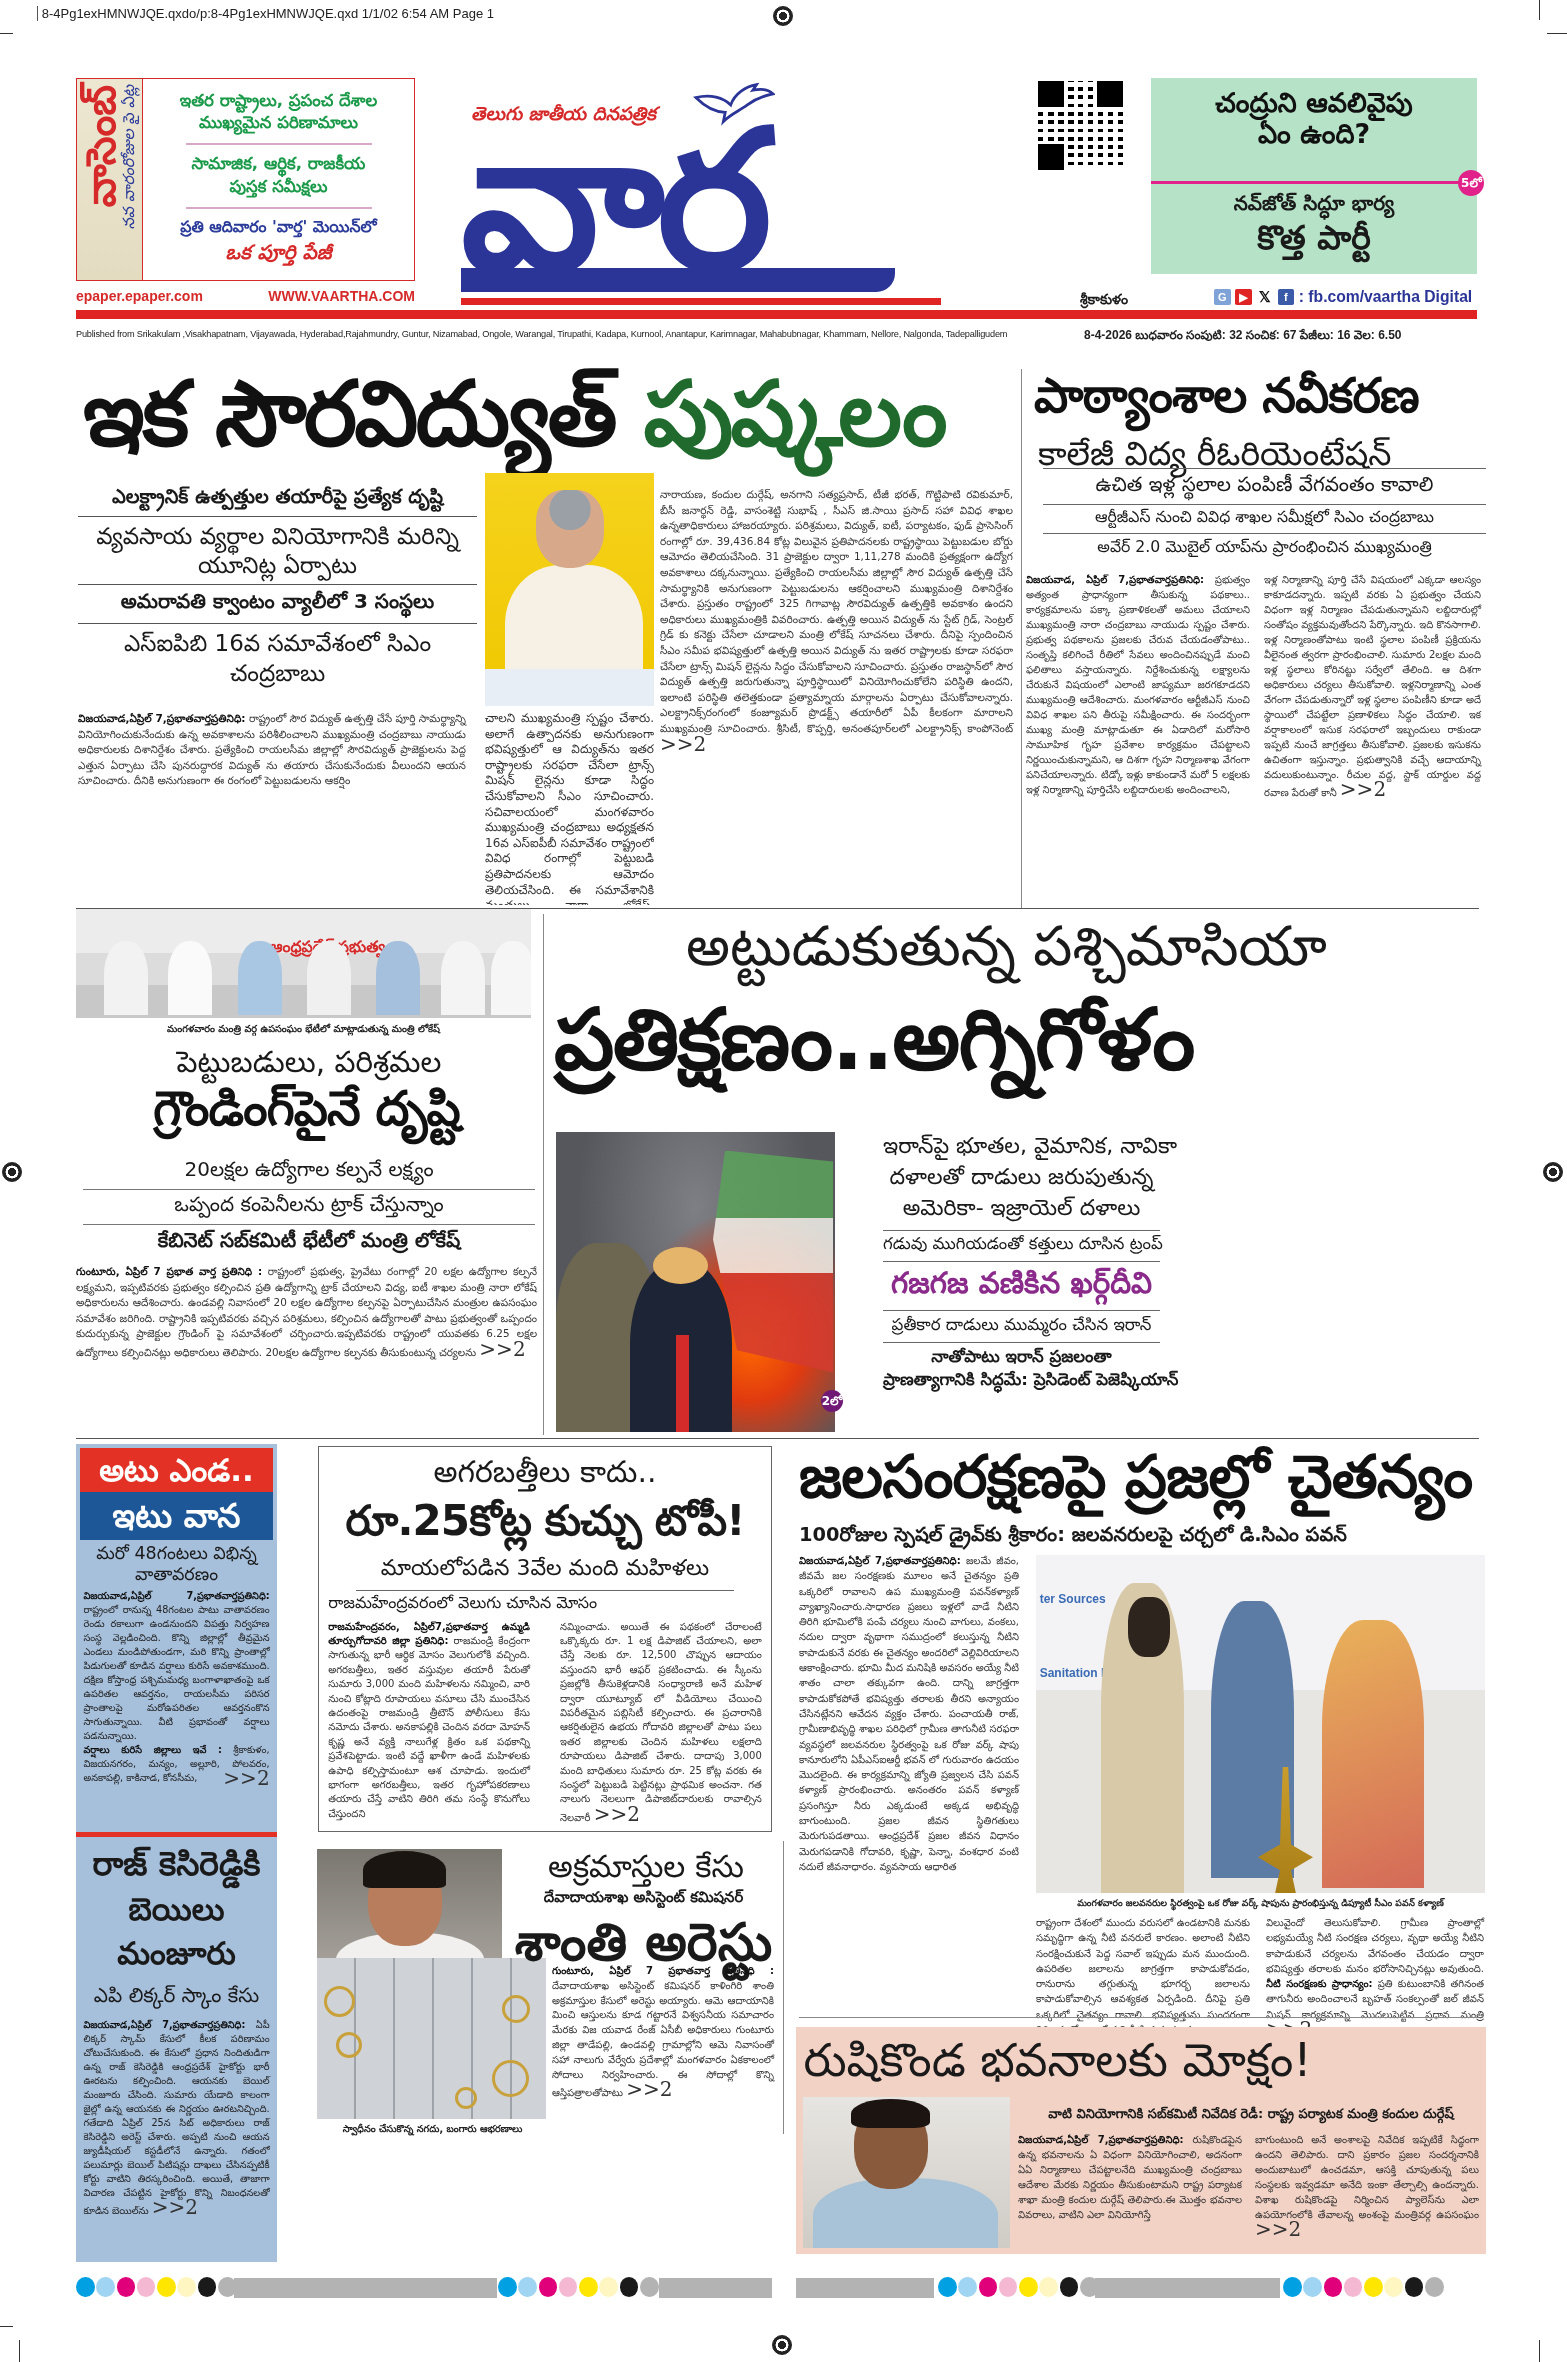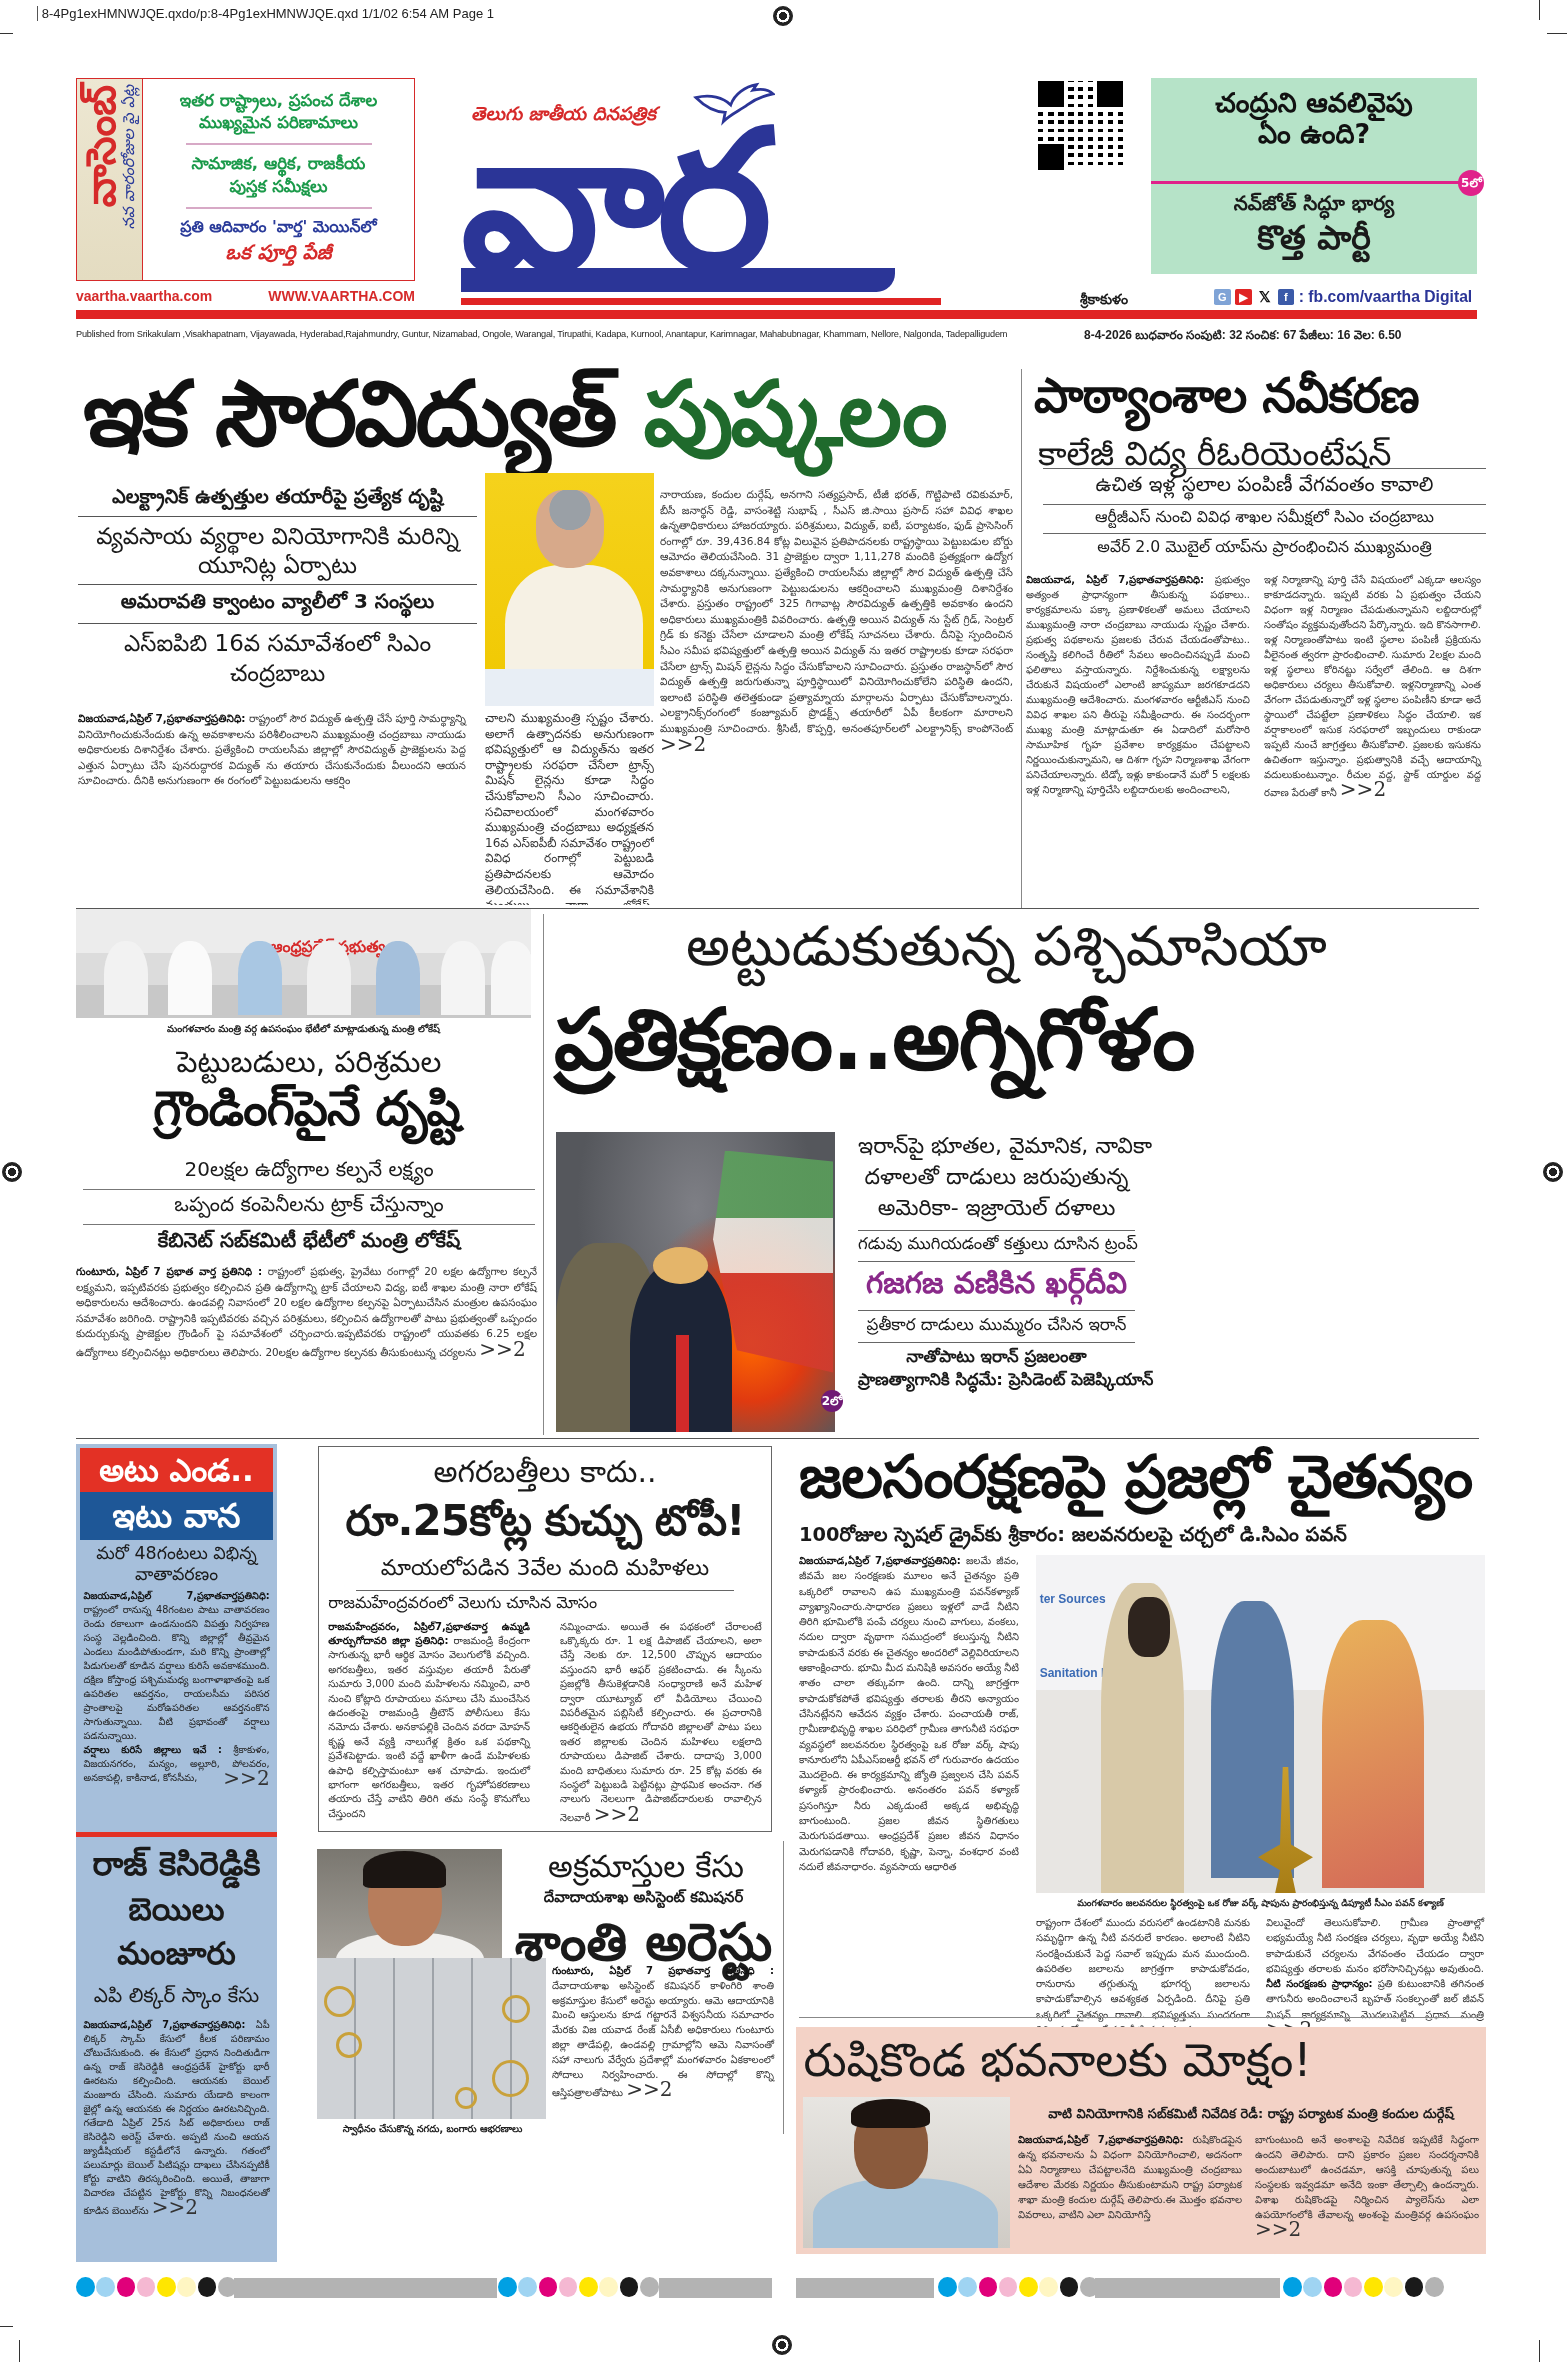--- a/index.html
+++ b/index.html
@@ -98,21 +98,21 @@
   .war-img { left: 556px; top: 1132px; width: 279px; height: 300px; overflow: hidden;
      background: radial-gradient(ellipse at 70% 70%, #ff6a00 0, #e03a10 20%, transparent 45%),
                  radial-gradient(ellipse at 50% 25%, #7e7f85 0, #55575c 60%),
                  #4a4c50; }
   .war-flag { position: absolute; left: 157px; top: 18.5px; width: 120px; height: 222px; background: linear-gradient(180deg, #5aa25a 0 30%, #f4f1ea 30% 55%, #d43b2f 55%); opacity: .85; clip-path: polygon(10% 0, 100% 5%, 100% 100%, 20% 90%, 0 40%); }
   .war-soldier { position: absolute; left: 0; top: 111px; width: 102px; height: 194px; background: #6d6650; border-radius: 40% 40% 0 0; }
   .war-suit { position: absolute; left: 74px; top: 129px; width: 102px; height: 185px; background: #1c2436; border-radius: 45% 45% 0 0; }
   .war-hair { position: absolute; left: 97px; top: 115px; width: 55px; height: 37px; background: #e4b56a; border-radius: 50%; }
   .war-tie { position: absolute; left: 120px; top: 203px; width: 13px; height: 102px; background: #d32a2a; }
   .war-badge { position: absolute; left: 261px; top: 1390px; width: 22px; height: 22px; border-radius: 50%; background: #701a75; color: #fff; font-size: 12px; font-weight: bold; text-align: center; line-height: 22px; }
-  .story4-side { left: 858px; top: 1133px; width: 646px; }
+  .story4-side { left: 883px; top: 1133px; width: 646px; }
   .s4-line { font-size: 22px; text-align: center; white-space: nowrap; }
   .s4-small { font-size: 16.6px; text-align: center; padding: 3.7px 0; border-top: 0.9px solid #666; white-space: nowrap; }
   .s4-purple { font-size: 29.5px; text-align: center; color: #8a2a8a; padding: 3.7px 0; border-top: 0.9px solid #666; font-weight: bold; }
   .s4-bold { font-size: 16.6px; font-weight: bold; text-align: center; white-space: nowrap; }
 
   
   .weather-box { left: 76px; top: 1444px; width: 201px; height: 461px; background: #a6bfdb; }
   .weather-red { background: #e33125; color: #fff; font-size: 31px; font-weight: bold; text-align: center; height: 44px; line-height: 44px; margin: 3.7px 3.7px 0; }
   .weather-blue { background: #1e5797; color: #fff; font-size: 33px; font-weight: bold; text-align: center; height: 48px; line-height: 48px; margin: 0 3.7px; }
   .weather-sub { text-align: center; font-size: 17.5px; line-height: 1.2; padding: 3.7px 0; }
@@ -204,21 +204,21 @@
       <div class="ad-green">పుస్తక సమీక్షలు</div>
     </div>
     <div class="ad-divider"></div>
     <div>
       <div class="ad-blue">ప్రతి ఆదివారం 'వార్త' మెయిన్‌లో</div>
       <div class="ad-red">ఒక పూర్తి పేజీ</div>
     </div>
   </div>
 </div>
 <div class="abs ad-links">
-  <span>vaartha.vaartha.com</span>
+  <span>epaper.epaper.com</span>
   <span>WWW.VAARTHA.COM</span>
 </div>
 
 <div class="abs logo-tag">తెలుగు జాతీయ దినపత్రిక</div>
 <svg class="abs bird" viewBox="0 0 90 50">
   <path d="M4 18 C20 14 34 18 42 26 C46 14 58 6 70 4 L66 10 C76 8 84 10 88 14 C78 16 68 20 60 26 C52 32 42 36 34 44 L36 34 C26 34 14 28 4 18 Z" fill="#fff" stroke="#2b3597" stroke-width="3"></path>
 </svg>
 <div class="abs logo-word">వార్త</div>
 <div class="abs logo-bar-blue"></div>
 <div class="abs logo-bar-red"></div>

